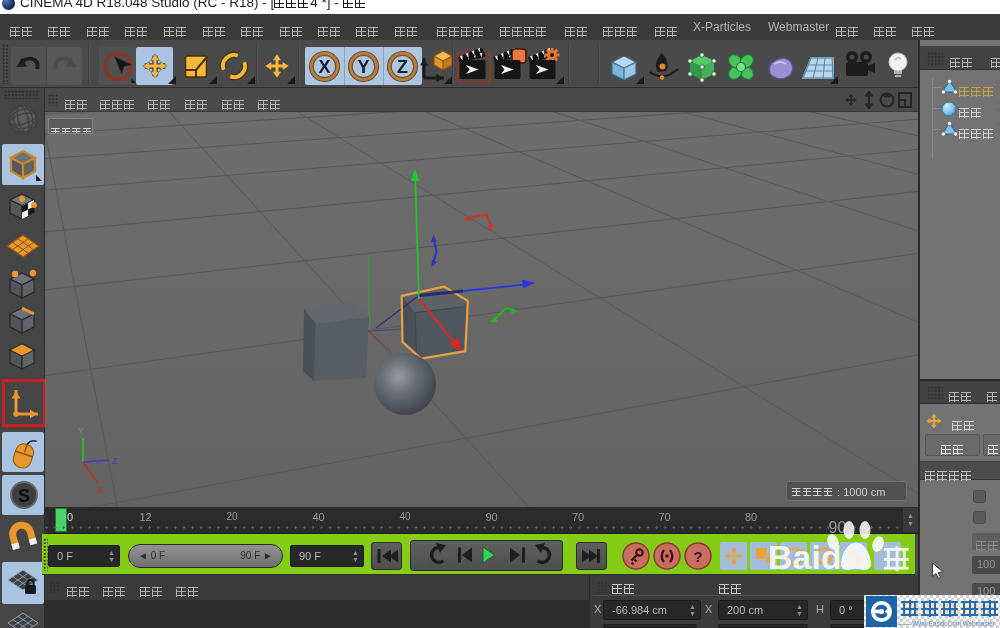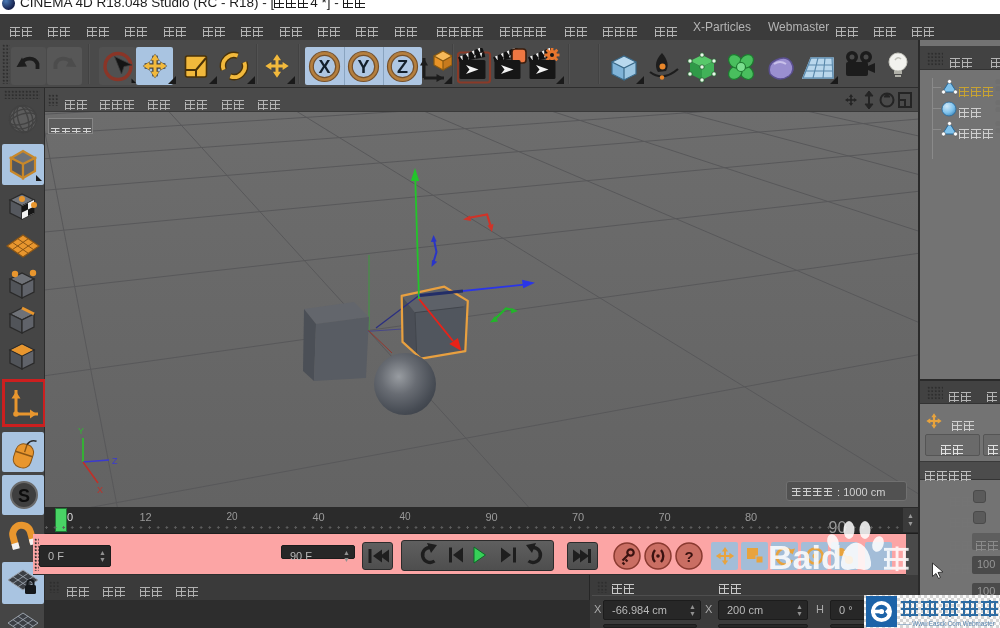--- a/index.html
+++ b/index.html
@@ -594,24 +594,28 @@
 <div class="a" style="left:273.5px;top:4px;font-size:11px;color:#9a9a9a;transform:translateX(-50%)">40</div>
 <div class="a" style="left:360.0px;top:4px;font-size:10px;color:#9a9a9a;transform:translateX(-50%)">40</div>
 <div class="a" style="left:446.5px;top:4px;font-size:11px;color:#9a9a9a;transform:translateX(-50%)">90</div>
 <div class="a" style="left:533.0px;top:4px;font-size:11px;color:#9a9a9a;transform:translateX(-50%)">70</div>
 <div class="a" style="left:619.5px;top:4px;font-size:11px;color:#9a9a9a;transform:translateX(-50%)">70</div>
 <div class="a" style="left:706.0px;top:4px;font-size:11px;color:#9a9a9a;transform:translateX(-50%)">80</div>
 <div class="a" style="left:792.5px;top:12px;font-size:16px;color:#9a9a9a;transform:translateX(-50%)">90</div>
 <div class="a" style="left:0;top:19px;width:860px;height:3px;background:radial-gradient(circle at 1.5px 1.5px,#5e5e5e 1px,transparent 1.1px) 0 0/8.6px 3px"></div>
 <div class="a" style="left:858px;top:1px;width:15px;height:24px;background:#3a3a3a;color:#999;font-size:7px;text-align:center;line-height:8px;padding-top:4px">▲<br>▼</div>
 </div>
-<div class="a" style="left:33px;top:534px;width:873px;height:41px;background:#fca5a5;border-bottom:1px solid #2e2e2e">
+<div class="a" style="left:42px;top:534px;width:873px;height:41px;background:#84cc16;border-bottom:1px solid #2e2e2e">
 <div class="a vgrip" style="left:1px;top:4px;width:5px;height:33px"></div>
 <div class="a tb" style="left:6px;top:11px;width:72px;height:22px">0 F<span class="spin">▲<br>▼</span></div>
-<div class="a tb" style="left:248px;top:11px;width:74px;height:14px">90 F<span class="spin">▲<br>▼</span></div>
+<div class="a" style="left:86px;top:10px;width:155px;height:24px;background:linear-gradient(#939393,#6f6f6f);border:1px solid #2a2a2a;border-radius:12px;color:#2e2e2e;font-size:10px;line-height:22px">
+      <span style="position:absolute;left:9px">◄ 0 F</span>
+      <span style="position:absolute;right:9px">90 F ►</span>
+    </div>
+<div class="a tb" style="left:248px;top:11px;width:74px;height:22px">90 F<span class="spin">▲<br>▼</span></div>
 <div class="a btn" style="left:329px;top:8px;width:31px;height:28px"></div>
 <svg class="a" style="left:329px;top:8px" width="31" height="28" viewBox="0 0 31 28">
       <rect x="6.5" y="7" width="3" height="14" fill="#1e1e1e"></rect>
       <path d="M11 14 l9 -6.5 v13 z M18 14 l9 -6.5 v13 z" fill="#1e1e1e"></path>
     </svg>
 <div class="a btn" style="left:368px;top:6px;width:153px;height:31px"></div>
 <svg class="a" style="left:368px;top:6px" width="153" height="31" viewBox="0 0 153 31">
       <g fill="#1e1e1e">
         <path d="M30 7.5 A 7.5 7.5 0 1 0 33.5 21" fill="none" stroke="#1e1e1e" stroke-width="3.4"></path>
         <path d="M26 3 l10 2 l-6 8 z"></path>

